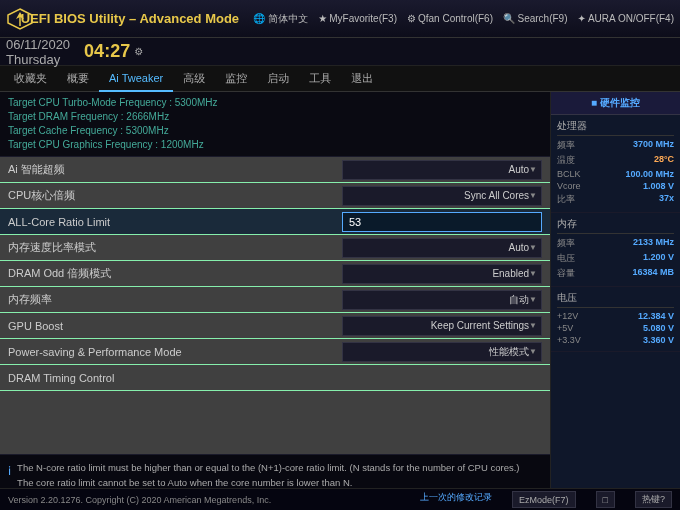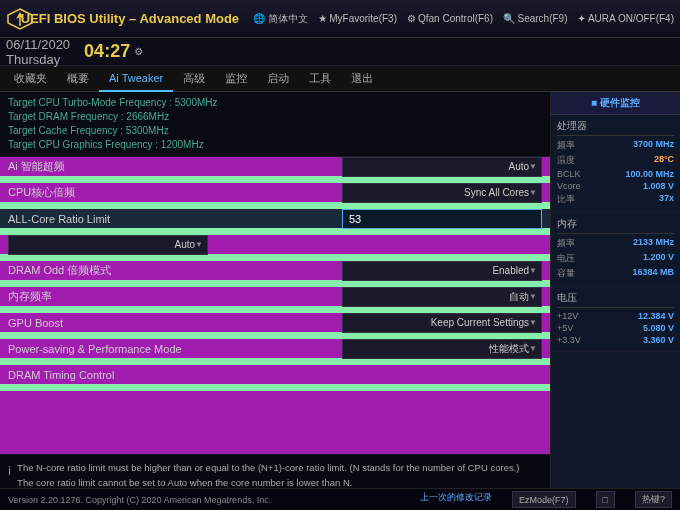--- a/index.html
+++ b/index.html
@@ -114,21 +114,21 @@
 
     
     .main {
       display: flex;
       height: calc(510px - 38px - 28px - 26px);
     }
 
     
     .content {
       flex: 1;
-      background: #a21caf;
+      background: #404040;
       overflow: hidden;
       display: flex;
       flex-direction: column;
     }
 
     
     .info-bar {
       padding: 4px 8px;
       background: #0a0a12;
       border-bottom: 1px solid #1a1a2a;
@@ -142,21 +142,21 @@
     
     .settings-area {
       flex: 1;
       overflow: hidden;
     }
     .setting-row {
       display: flex;
       align-items: center;
       height: 26px;
       padding: 0 8px;
-      border-bottom: 7px solid #86efac;
+      border-bottom: 1px solid #86efac;
     }
     .setting-row.highlighted {
       background: #1a2a3a;
     }
     .setting-label {
       flex: 1;
       color: #ccc;
       font-size: 11px;
     }
     .setting-value {
@@ -367,20 +367,21 @@
       </div>
 
       <div class="setting-row highlighted">
         <span class="setting-label">ALL-Core Ratio Limit</span>
         <div class="setting-value">
           <input class="input-value" type="text" value="53" style="">
         </div>
       </div>
 
       <div class="setting-row">
+        <span class="setting-label">内存速度比率模式</span>
         <div class="setting-value">
           <div class="dropdown-select">
             <span>Auto</span>
             <span class="dropdown-arrow">▼</span>
           </div>
         </div>
       </div>
 
       <div class="setting-row">
         <span class="setting-label">DRAM Odd 倍频模式</span>

